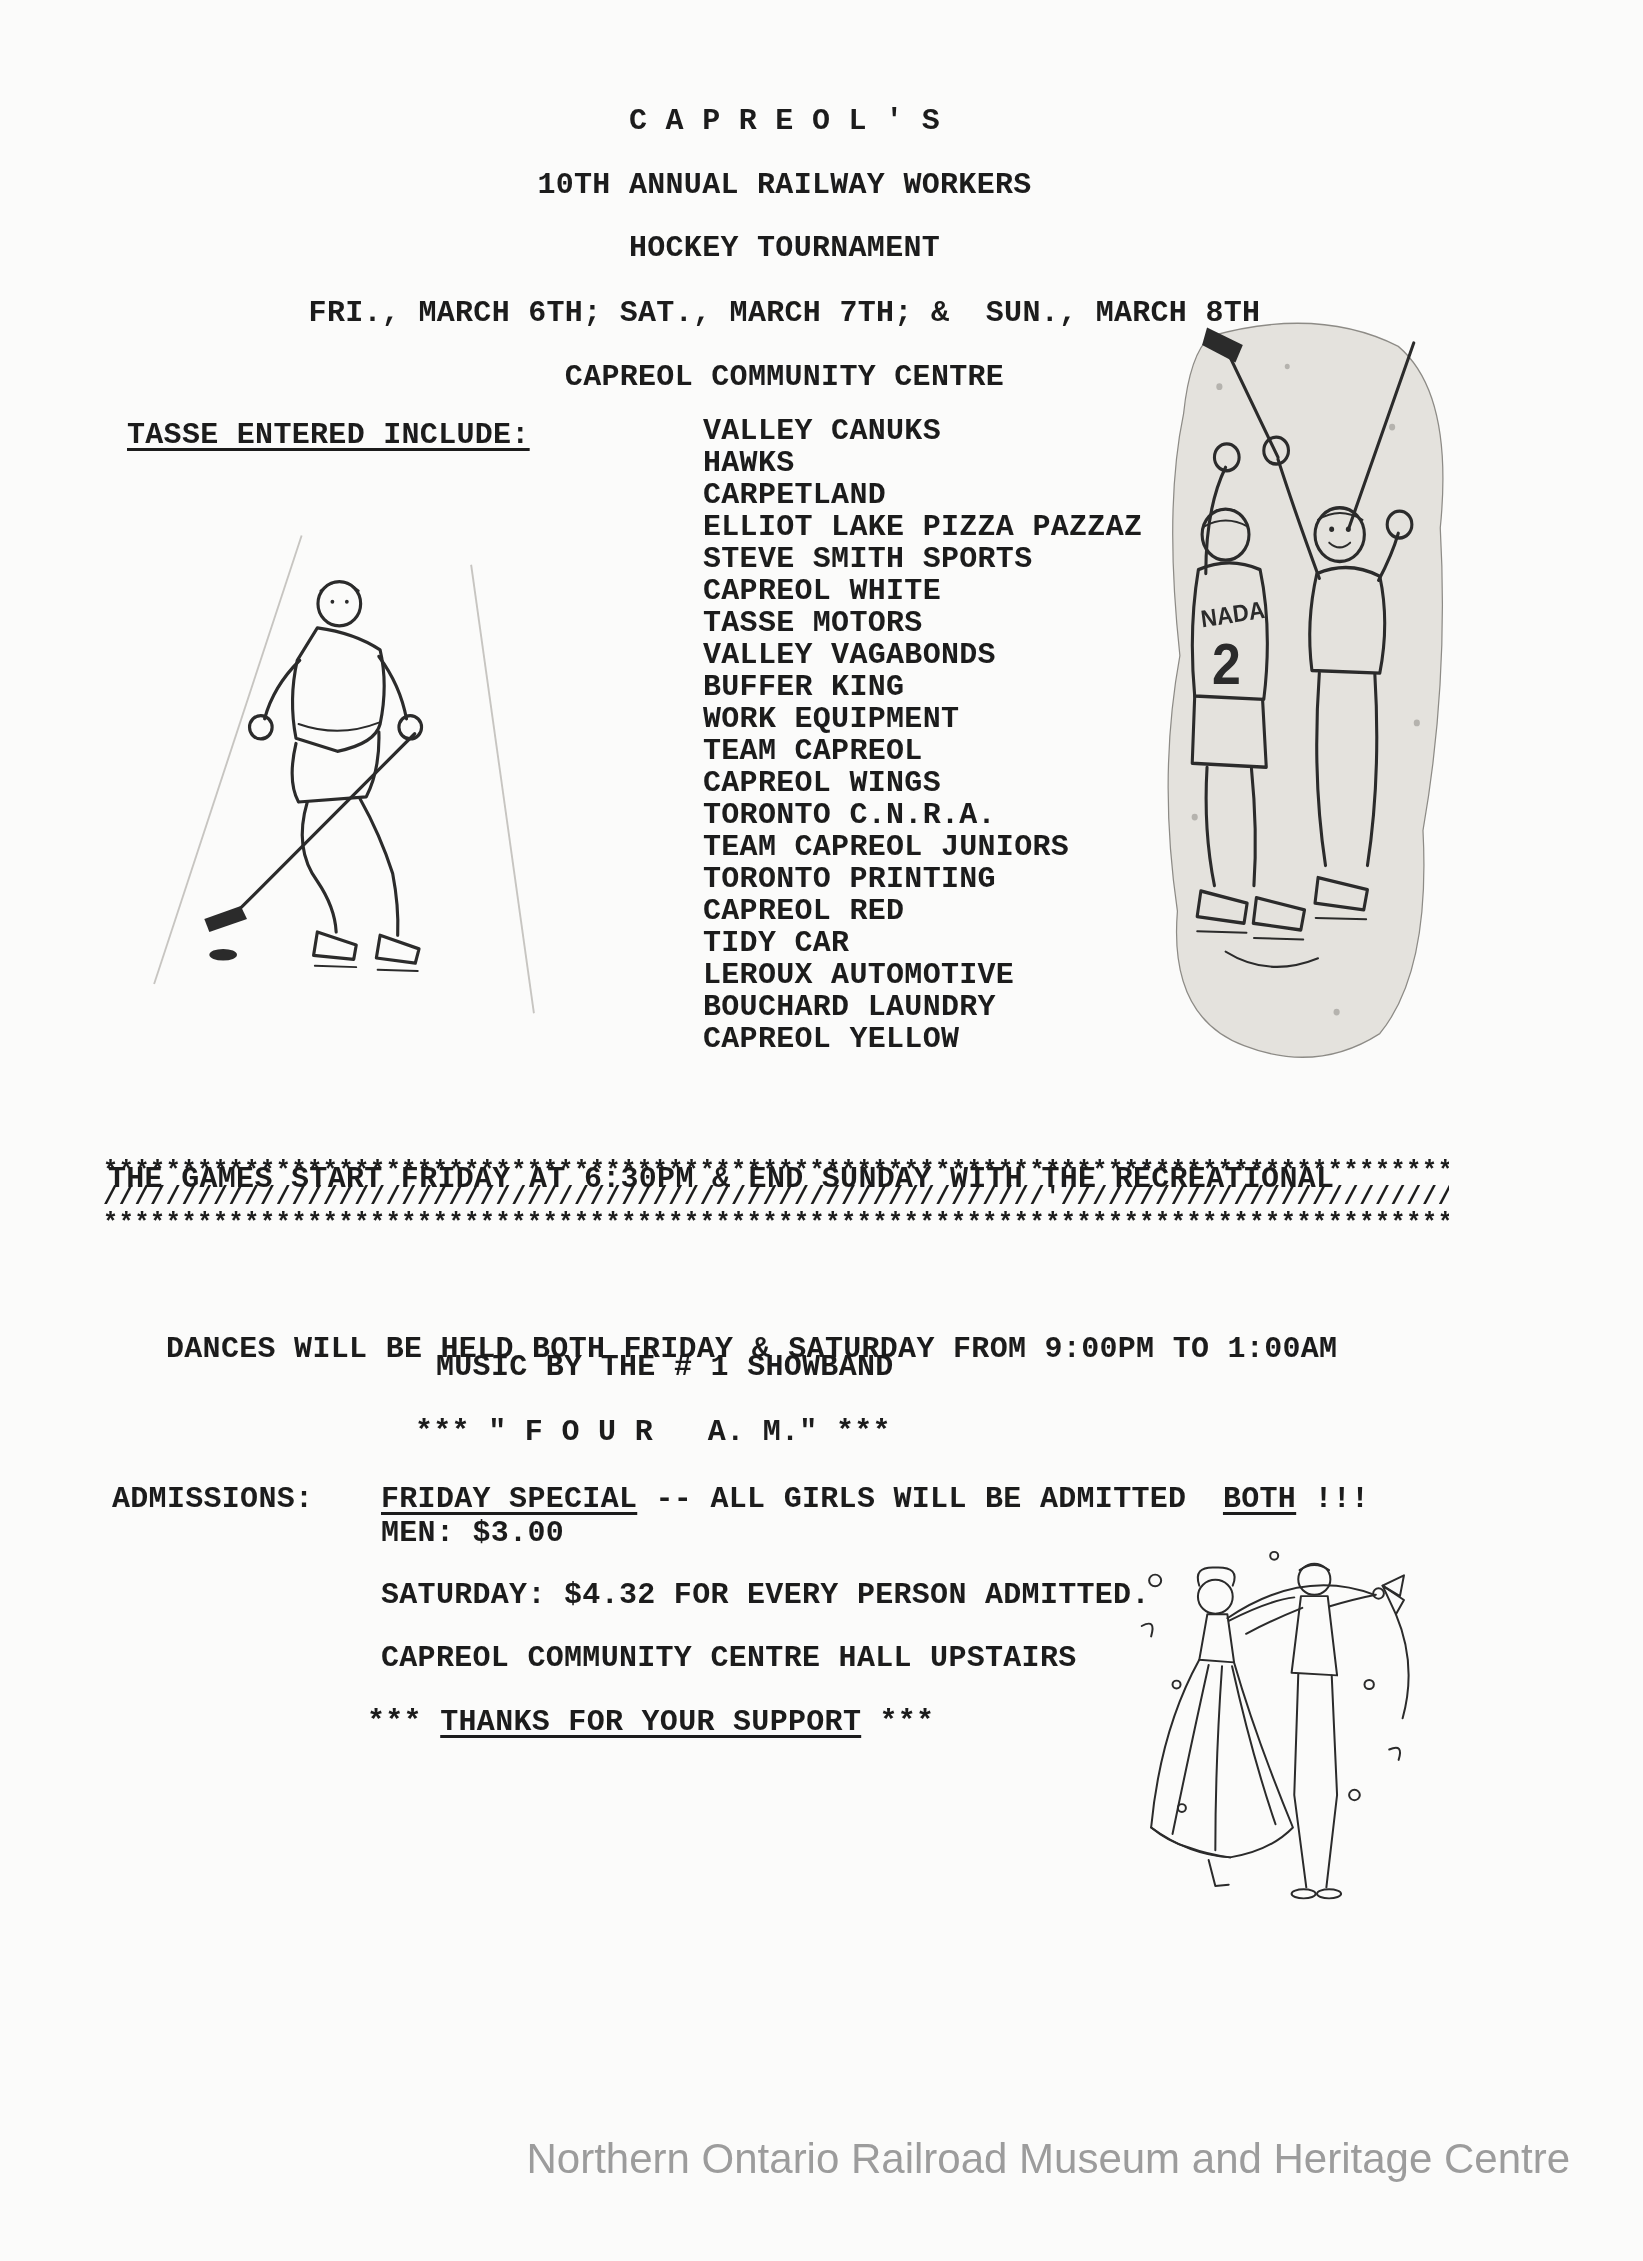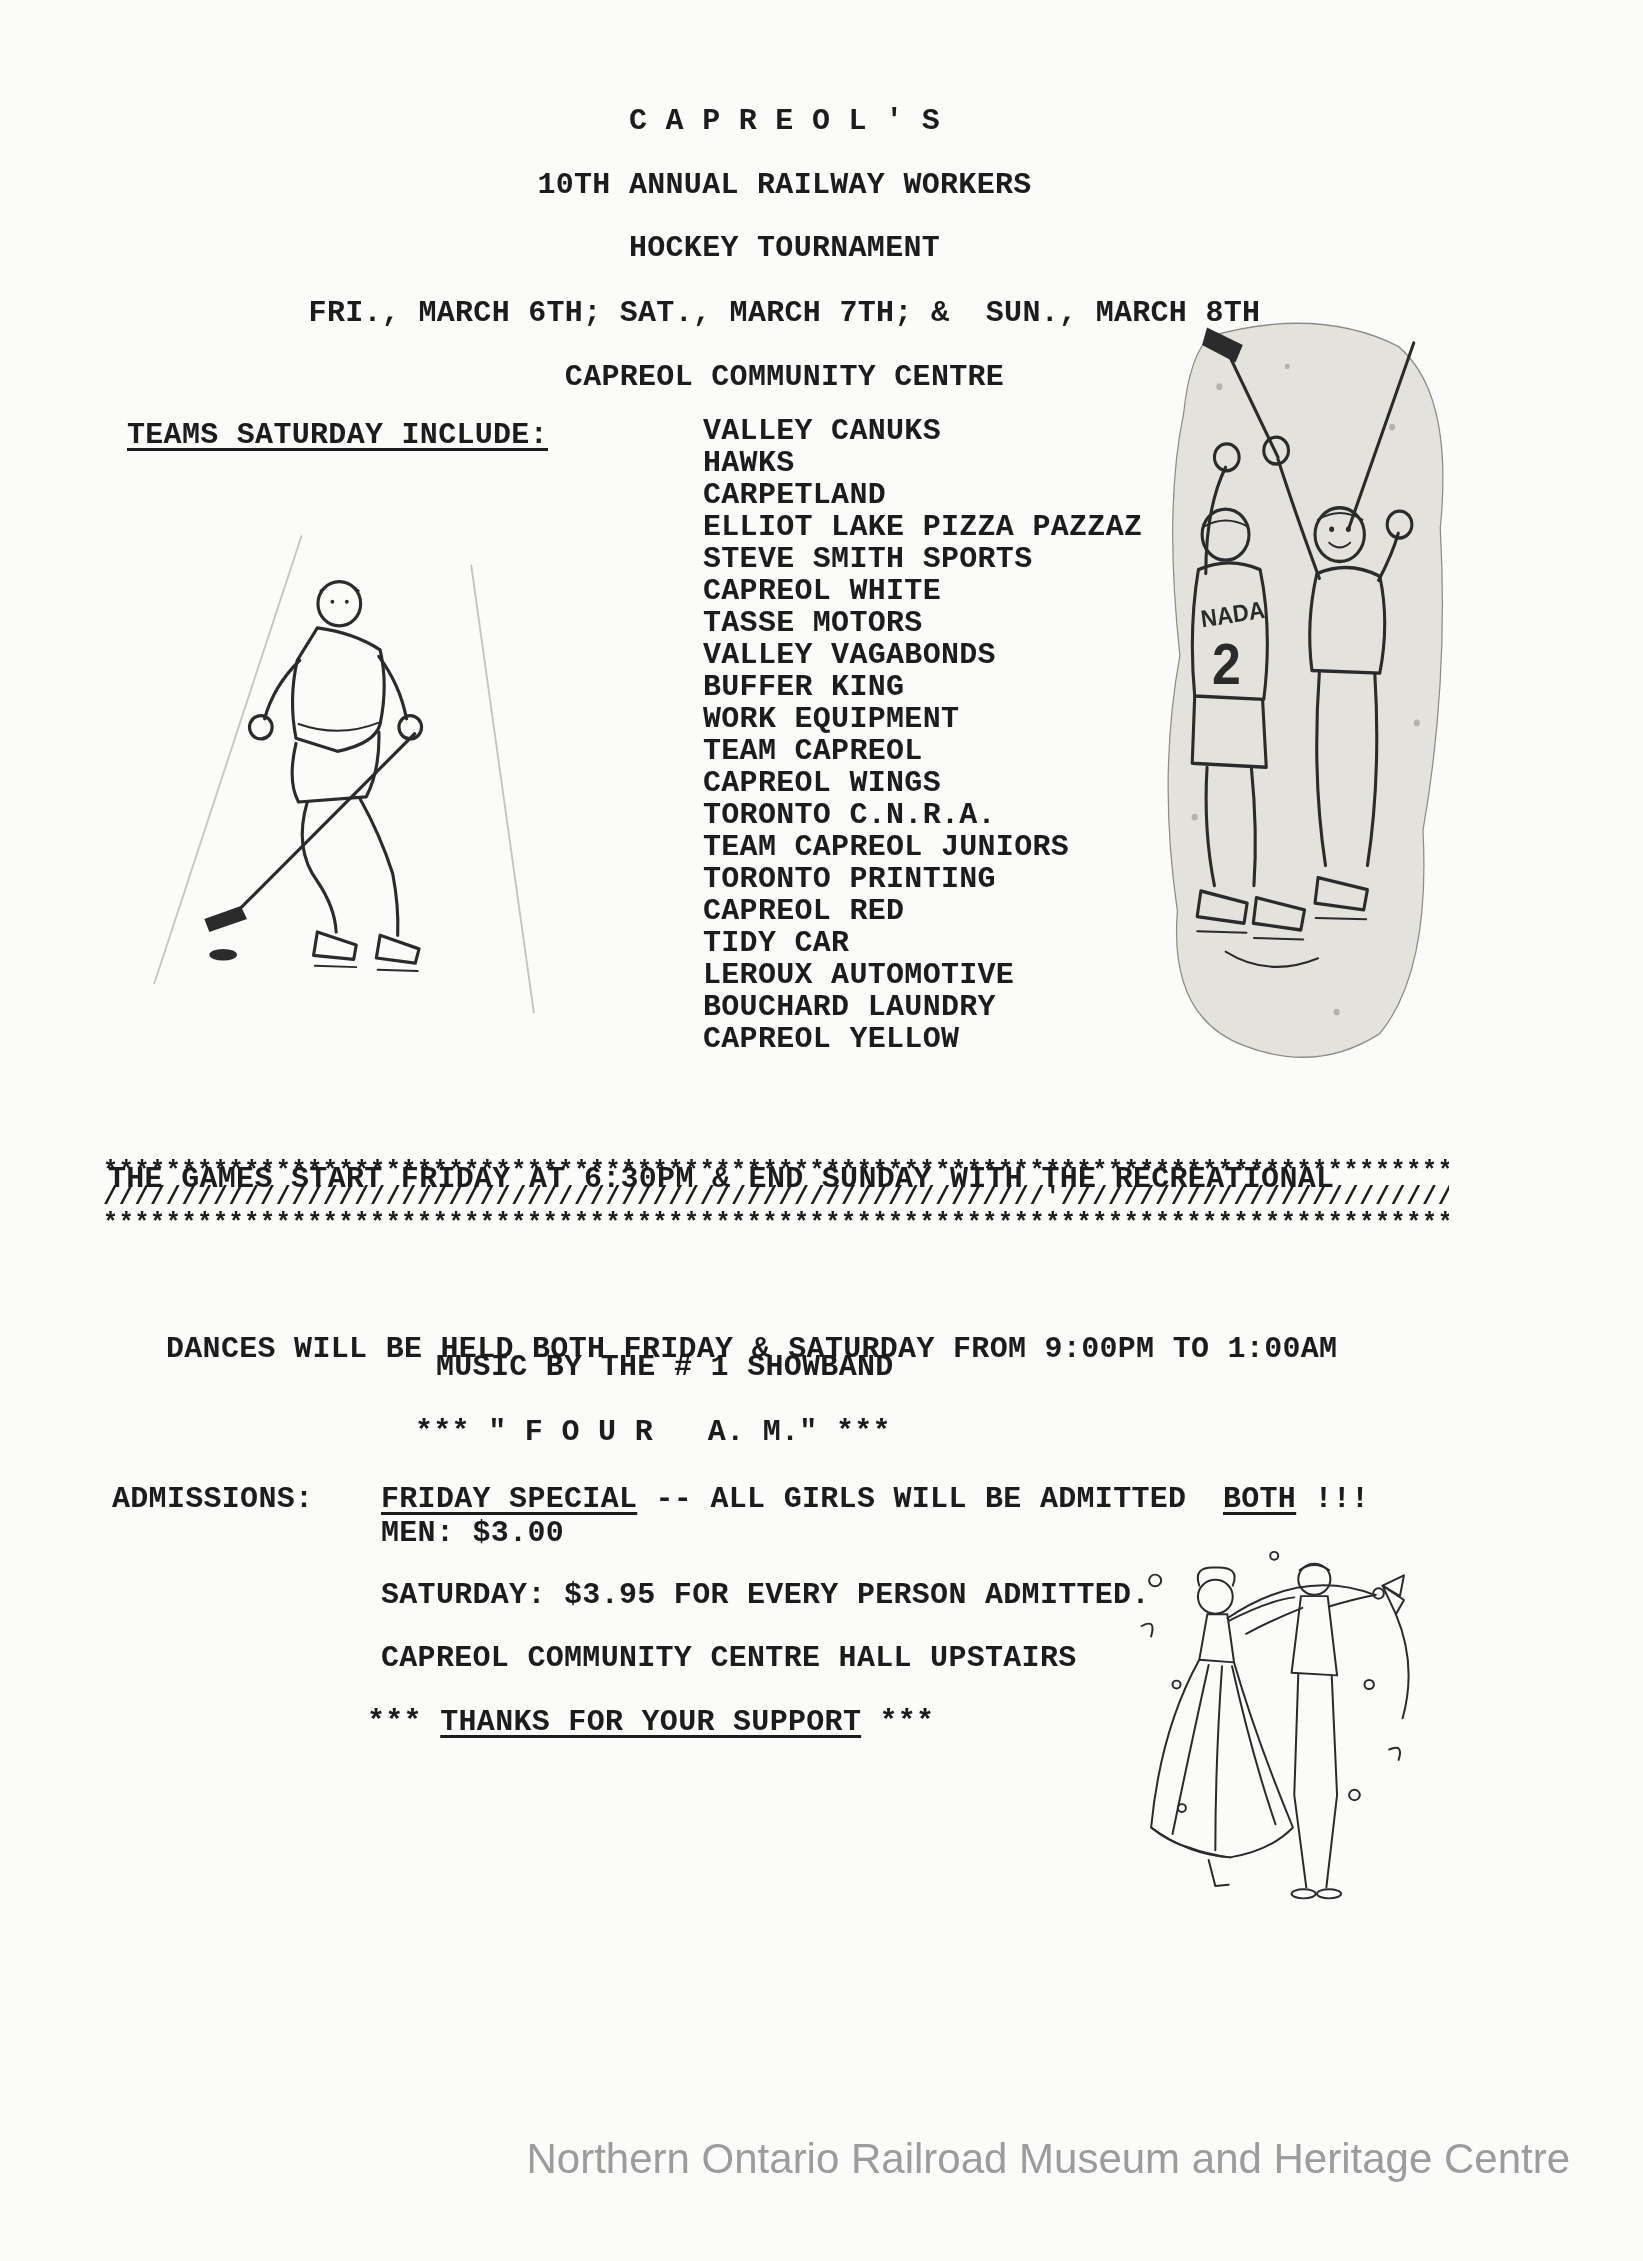--- a/index.html
+++ b/index.html
@@ -48,21 +48,21 @@
 <body>
 
 <div id="page">
 
   <div class="tw center" style="top:104px;">C A P R E O L ' S</div>
   <div class="tw center" style="top:168px;">10TH ANNUAL RAILWAY WORKERS</div>
   <div class="tw center" style="top:231px;">HOCKEY TOURNAMENT</div>
   <div class="tw center" style="top:296px;">FRI., MARCH 6TH; SAT., MARCH 7TH; &amp;  SUN., MARCH 8TH</div>
   <div class="tw center" style="top:360px;">CAPREOL COMMUNITY CENTRE</div>
 
-  <div class="tw ul" style="left:127px;top:418px;">TEAMS SATURDAY INCLUDE:</div>
+  <div class="tw ul" style="left:127px;top:418px;">TASSE ENTERED INCLUDE:</div>
   <div class="tw teams-list" style="left:703px;top:415px;"><div class="team">VALLEY CANUKS</div><div class="team">HAWKS</div><div class="team">CARPETLAND</div><div class="team">ELLIOT LAKE PIZZA PAZZAZ</div><div class="team">STEVE SMITH SPORTS</div><div class="team">CAPREOL WHITE</div><div class="team">TASSE MOTORS</div><div class="team">VALLEY VAGABONDS</div><div class="team">BUFFER KING</div><div class="team">WORK EQUIPMENT</div><div class="team">TEAM CAPREOL</div><div class="team">CAPREOL WINGS</div><div class="team">TORONTO C.N.R.A.</div><div class="team">TEAM CAPREOL JUNIORS</div><div class="team">TORONTO PRINTING</div><div class="team">CAPREOL RED</div><div class="team">TIDY CAR</div><div class="team">LEROUX AUTOMOTIVE</div><div class="team">BOUCHARD LAUNDRY</div><div class="team">CAPREOL YELLOW</div></div>
 
   <svg style="left:129px;top:529px;" width="452" height="494" viewBox="0 0 720 760" preserveAspectRatio="none" aria-hidden="true">
     <line class="frame" x1="275" y1="10" x2="40" y2="700"></line>
     <line class="frame" x1="545" y1="55" x2="645" y2="745"></line>
 
     <circle class="sketch" cx="335" cy="115" r="34"></circle>
     <path class="sketch-thin" d="M305 95 Q335 68 366 95"></path>
     <circle class="sketch-fill" cx="324" cy="112" r="3"></circle>
     <circle class="sketch-fill" cx="347" cy="112" r="3"></circle>
@@ -145,21 +145,21 @@
   <div class="tw divider" style="left:103px;top:1185px;">////////////////////////////////////////////////////////////'/////////////////////////////</div>
   <div class="tw divider" style="left:103px;top:1211px;">******************************************************************************************</div>
 
   <div class="tw" style="left:166px;top:1332px;">DANCES WILL BE HELD BOTH FRIDAY &amp; SATURDAY FROM 9:00PM TO 1:00AM</div>
   <div class="tw" style="left:436px;top:1350px;">MUSIC BY THE # 1 SHOWBAND</div>
   <div class="tw" style="left:415px;top:1415px;">*** " F O U R   A. M." ***</div>
 
   <div class="tw" style="left:112px;top:1482px;">ADMISSIONS:</div>
   <div class="tw" style="left:381px;top:1482px;"><span class="ul">FRIDAY SPECIAL</span><span> -- ALL GIRLS WILL BE ADMITTED  </span><span class="ul">BOTH</span><span> !!!</span></div>
   <div class="tw" style="left:381px;top:1516px;">MEN: $3.00</div>
-  <div class="tw" style="left:381px;top:1578px;">SATURDAY: $3.95 FOR EVERY PERSON ADMITTED.</div>
+  <div class="tw" style="left:381px;top:1578px;">SATURDAY: $4.32 FOR EVERY PERSON ADMITTED.</div>
   <div class="tw" style="left:381px;top:1641px;">CAPREOL COMMUNITY CENTRE HALL UPSTAIRS</div>
   <div class="tw" style="left:367px;top:1705px;"><span>*** </span><span class="ul">THANKS FOR YOUR SUPPORT</span><span> ***</span></div>
 
   <svg style="left:1115px;top:1522px;" width="301" height="390" viewBox="0 0 450 600" preserveAspectRatio="none" aria-hidden="true">
 
     <circle class="sketch-thin" cx="150" cy="115" r="26" stroke-width="4"></circle>
     <path class="sketch-thin" d="M126 98 Q116 68 150 70 Q188 68 176 98" stroke-width="4"></path>
     <path class="sketch-thin" d="M138 142 L126 212 L178 216 L168 142 Z" stroke-width="4"></path>
     <path class="sketch-thin" d="M170 152 Q232 120 268 116" stroke-width="4"></path>
     <path class="sketch-thin" d="M168 148 Q280 70 388 112" stroke-width="4"></path>

